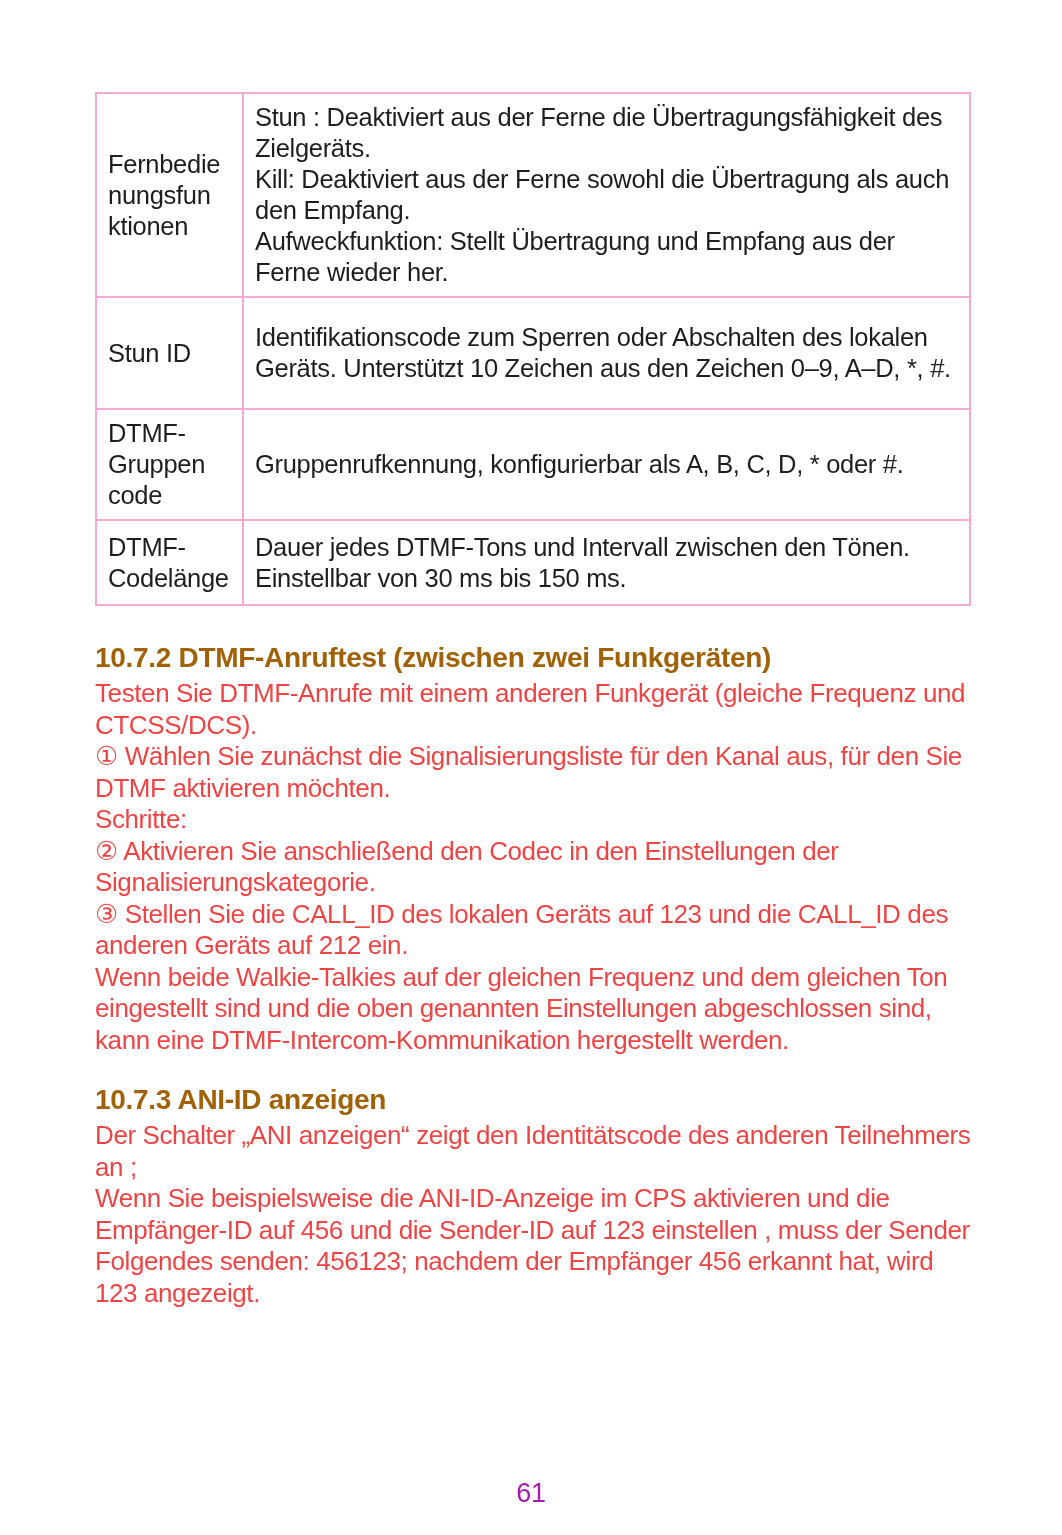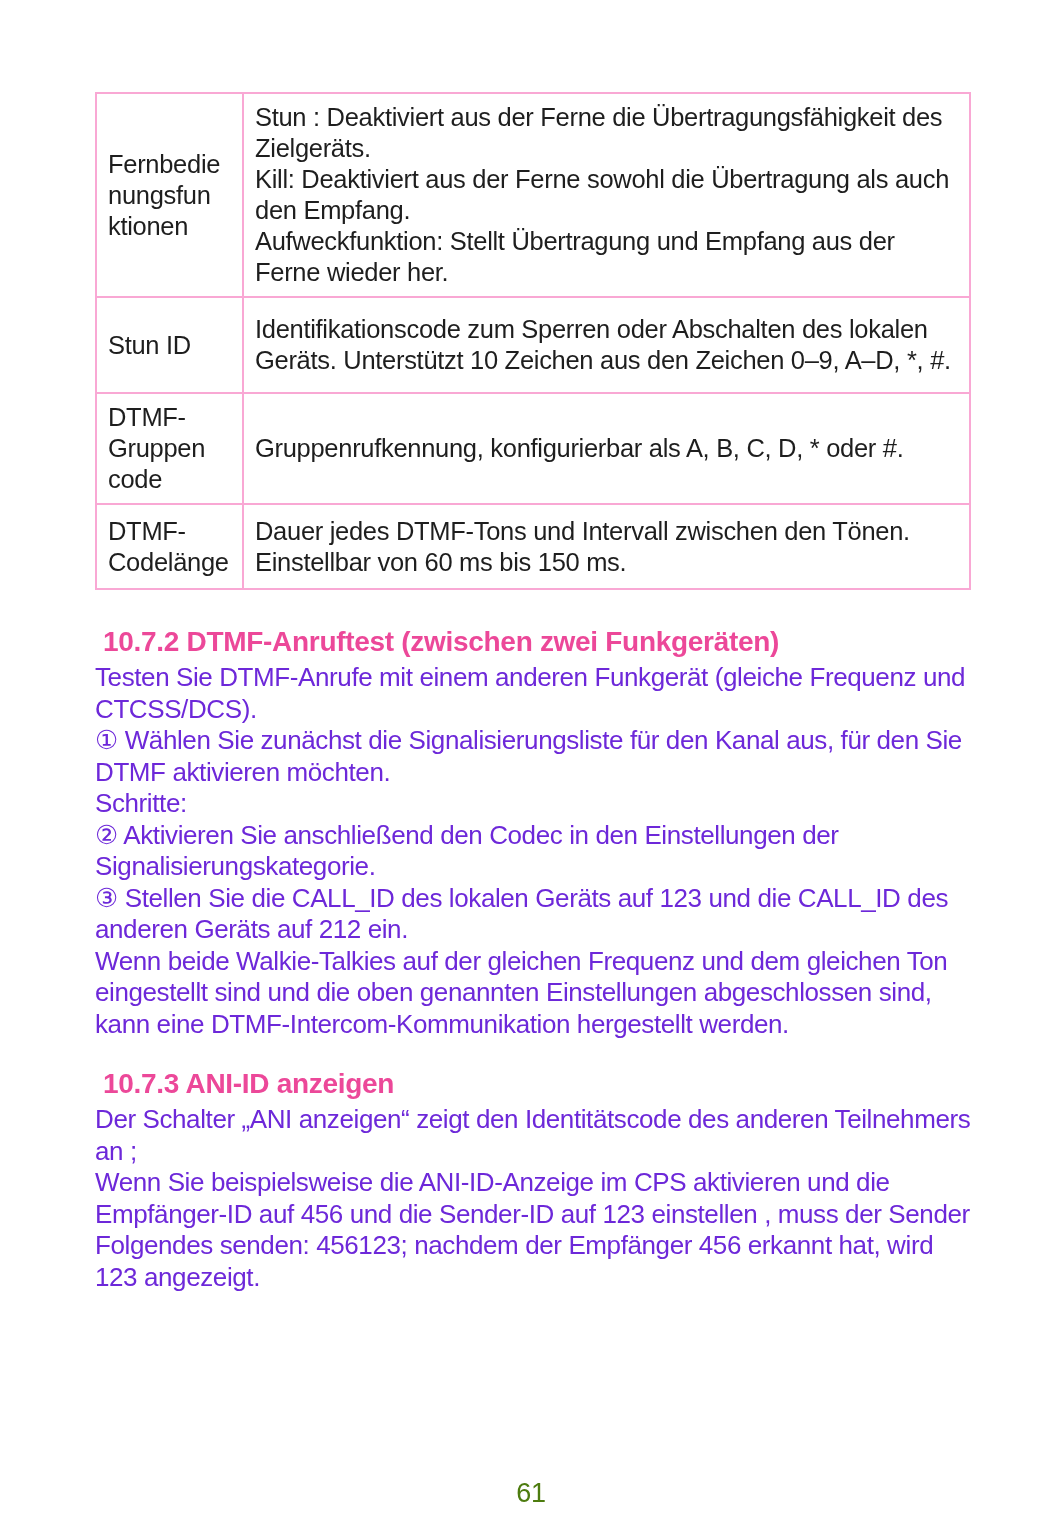--- a/index.html
+++ b/index.html
@@ -28,54 +28,54 @@
     vertical-align: middle;
     font-size: 25.5px;
     line-height: 31px;
     letter-spacing: -0.3px;
     white-space: pre-line;
     padding: 8px 10px 8px 11px;
     box-sizing: border-box;
   }
   .spec td.lab { width: 147px; padding-right: 8px; }
   .spec tr.r0 { height: 192px; }
-  .spec tr.r1 { height: 96px; }
+  .spec tr.r1 { height: 112px; }
   .spec tr.r2 { height: 76px;  }
   .spec tr.r3 { height: 110px; }
   .spec tr.r4 { height: 85px;  }
 
   h2.sec-heading {
-    margin: 8px;
+    margin: 0;
     font-size: 28px;
     line-height: 34px;
     font-weight: bold;
     letter-spacing: -0.3px;
-    color: #ec4899;
+    color: #a16207;
   }
   h2.first  { margin-top: 35px; margin-bottom: 3px; }
   h2.second { margin-top: 27px; margin-bottom: 3px; }
 
   p.body {
     margin: 0;
     font-size: 26px;
     line-height: 31.5px;
     letter-spacing: -0.4px;
     text-align: left;
-    color: #6d28d9;
+    color: #ef4444;
   }
 
   .page-number {
     position: absolute;
     left: 0;
     width: 100%;
     bottom: 26px;
     text-align: center;
     font-size: 27px;
     letter-spacing: -0.3px;
-    color: #4d7c0f;
+    color: #a21caf;
   }
 </style>
 </head>
 <body>
 
 <div class="sheet">
   <div class="content">
 
     <table class="spec">
       <tbody>
@@ -93,21 +93,21 @@
         </tr>
         <tr class="r3">
           <td class="lab">DTMF-
 Gruppen
 code</td>
           <td class="val">Gruppenrufkennung, konfigurierbar als A, B, C, D, * oder #.</td>
         </tr>
         <tr class="r4">
           <td class="lab">DTMF-
 Codelänge</td>
-          <td class="val">Dauer jedes DTMF-Tons und Intervall zwischen den Tönen. Einstellbar von 60 ms bis 150 ms.</td>
+          <td class="val">Dauer jedes DTMF-Tons und Intervall zwischen den Tönen. Einstellbar von 30 ms bis 150 ms.</td>
         </tr>
       </tbody>
     </table>
 
     <h2 class="sec-heading first">10.7.2 DTMF-Anruftest (zwischen zwei Funkgeräten)</h2>
     <p class="body">Testen Sie DTMF-Anrufe mit einem anderen Funkgerät (gleiche Frequenz und CTCSS/DCS).</p>
     <p class="body">① Wählen Sie zunächst die Signalisierungsliste für den Kanal aus, für den Sie DTMF aktivieren möchten.</p>
     <p class="body">Schritte:</p>
     <p class="body">② Aktivieren Sie anschließend den Codec in den Einstellungen der Signalisierungskategorie.</p>
     <p class="body">③ Stellen Sie die CALL_ID des lokalen Geräts auf 123 und die CALL_ID des anderen Geräts auf 212 ein.</p>

